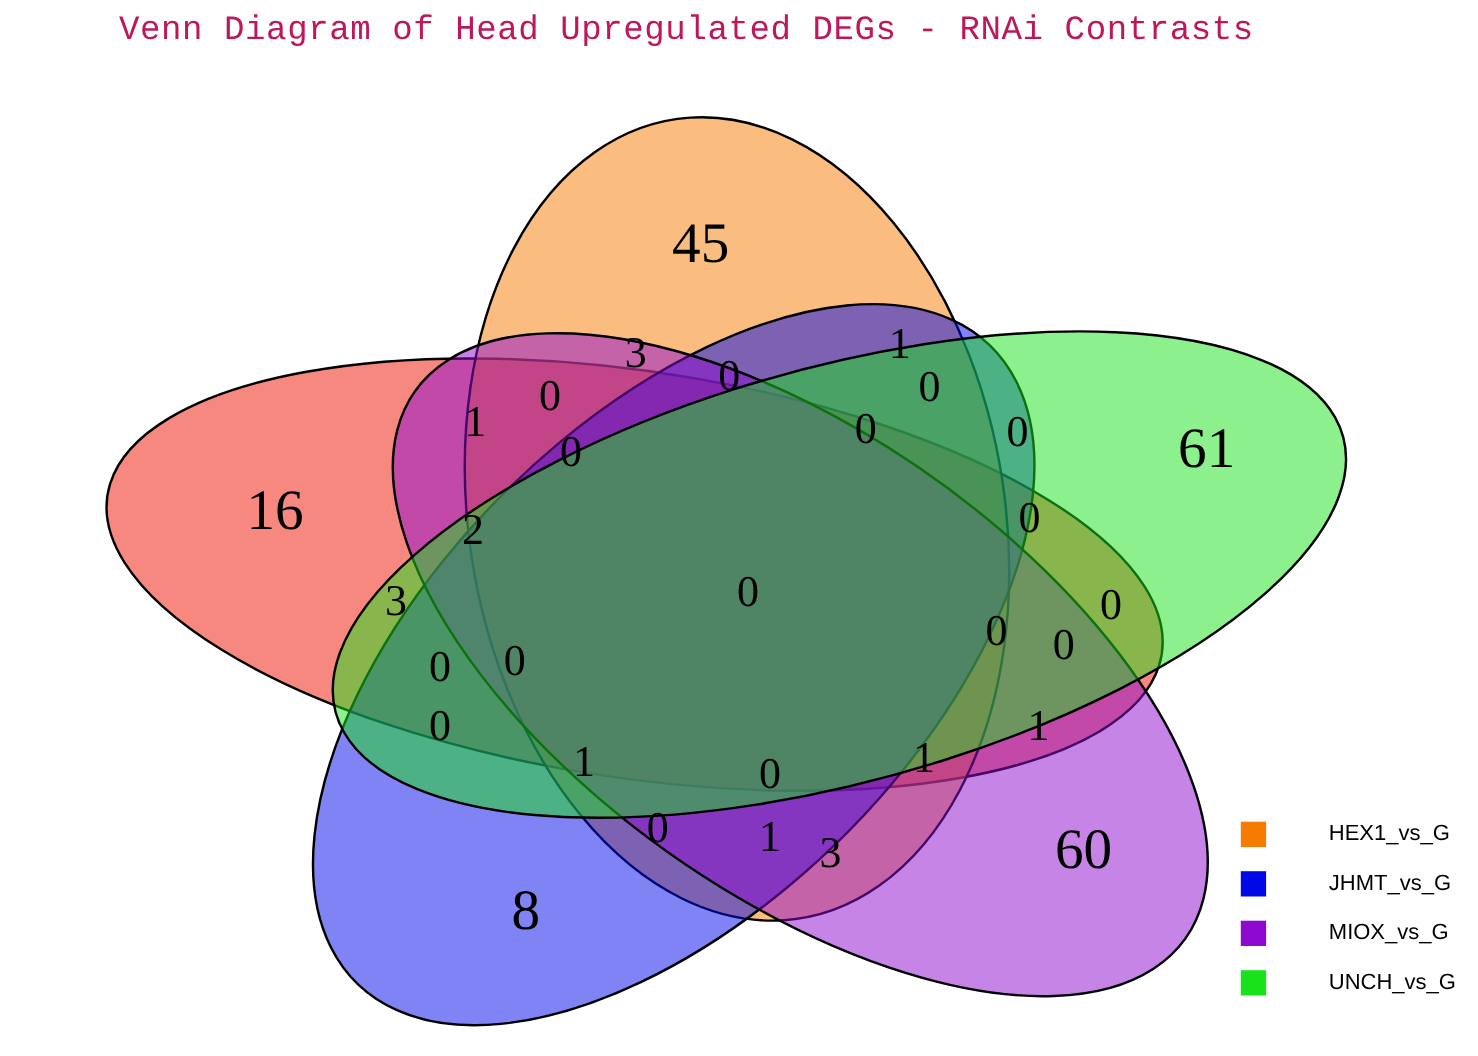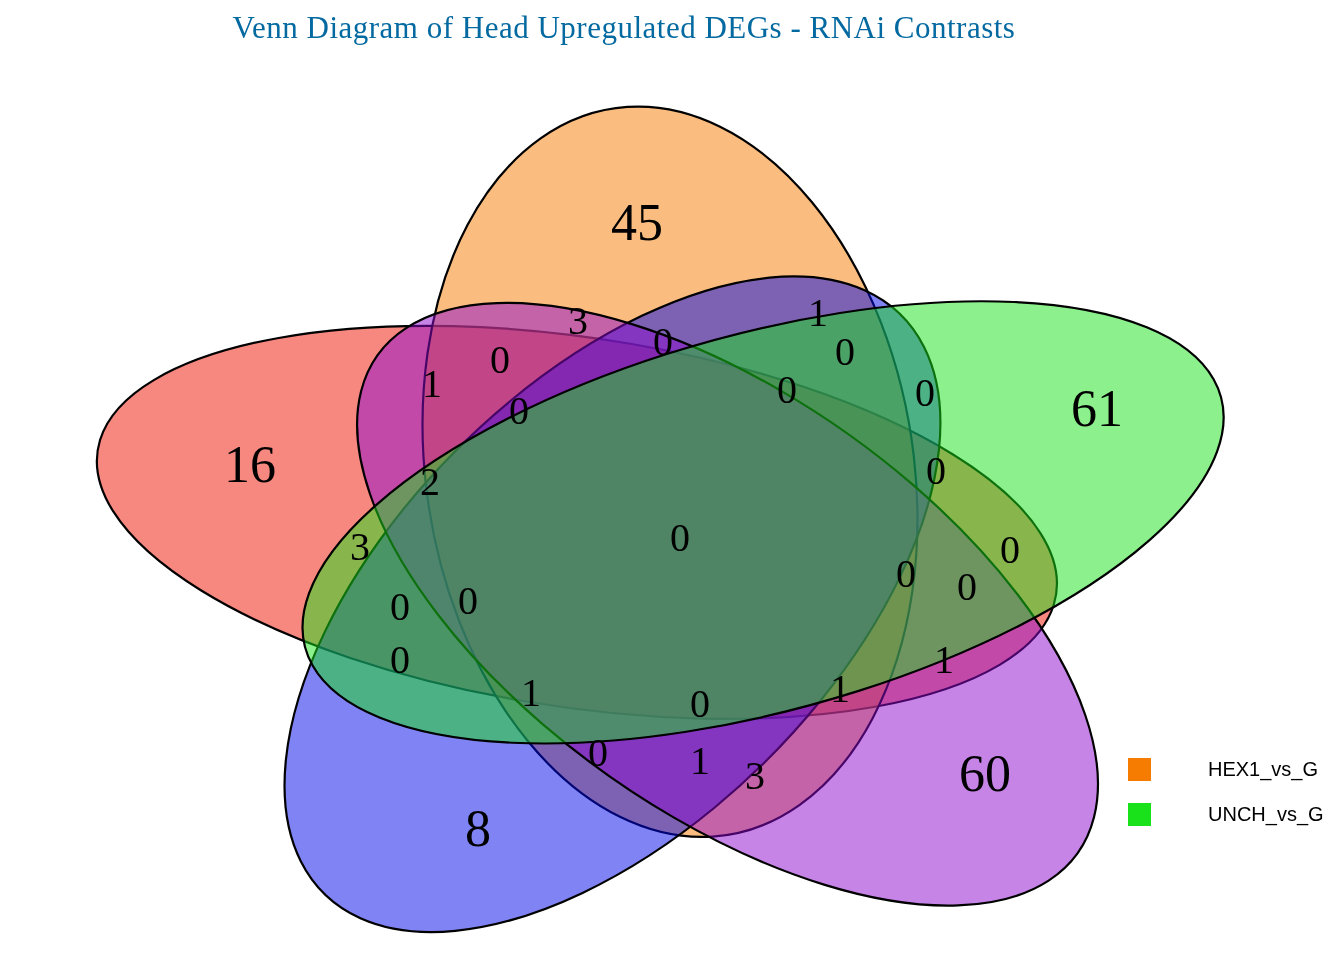--- a/index.html
+++ b/index.html
@@ -3,34 +3,34 @@
 <meta charset="utf-8">
 <style>
   html,body{margin:0;padding:0;}
   body{
     width:1344px;height:960px;overflow:hidden;background:#ffffff;position:relative;
     font-family:"Liberation Sans","DejaVu Sans",sans-serif;
   }
   .stage{position:absolute;left:0;top:0;width:1344px;height:960px;}
   .chart-title{
     position:absolute;top:10px;left:0;width:1248px;text-align:center;
-    font-family:Liberation Serif, serif;
-    font-size:31px;color:#0369a1;letter-spacing:0.5px;white-space:nowrap;
+    font-family:Liberation Mono, monospace;
+    font-size:31px;color:#be185d;letter-spacing:0.5px;white-space:nowrap;
   }
   svg#venn{position:absolute;left:0;top:0;}
   text.num-large{
     font-family:"Liberation Serif","DejaVu Serif",serif;
     font-size:52px;fill:#000;
   }
   text.num-small{
     font-family:"Liberation Serif","DejaVu Serif",serif;
     font-size:40px;fill:#000;
   }
   .legend{position:absolute;left:1128px;top:747px;}
-  .legend-row{display:flex;align-items:center;height:45px;}
+  .legend-row{display:flex;align-items:flex-start;height:45px;}
   .legend-swatch{width:23px;height:23px;display:inline-block;flex:0 0 auto;}
   .legend-label{
     margin-left:57px;font-size:20px;color:#000;white-space:nowrap;
     font-family:"Liberation Sans","DejaVu Sans",sans-serif;
   }
 </style>
 </head>
 <body>
 
 <div class="stage">
@@ -74,17 +74,25 @@
       <text x="598" y="752" text-anchor="middle" dominant-baseline="central" class="num-small">0</text>
       <text x="700" y="760" text-anchor="middle" dominant-baseline="central" class="num-small">1</text>
       <text x="755" y="775" text-anchor="middle" dominant-baseline="central" class="num-small">3</text>
     </svg>
   <div class="legend" id="legend">
       <div class="legend-row">
         <span class="legend-swatch" style="background: rgb(245, 124, 0);"></span>
         <span class="legend-label">HEX1_vs_G</span>
       </div>
       <div class="legend-row">
+        <span class="legend-swatch" style="background: rgb(0, 8, 232);"></span>
+        <span class="legend-label">JHMT_vs_G</span>
+      </div>
+      <div class="legend-row">
+        <span class="legend-swatch" style="background: rgb(142, 10, 208);"></span>
+        <span class="legend-label">MIOX_vs_G</span>
+      </div>
+      <div class="legend-row">
         <span class="legend-swatch" style="background: rgb(26, 226, 26);"></span>
         <span class="legend-label">UNCH_vs_G</span>
       </div>
     </div>
 </div>
 
 </body></html>

